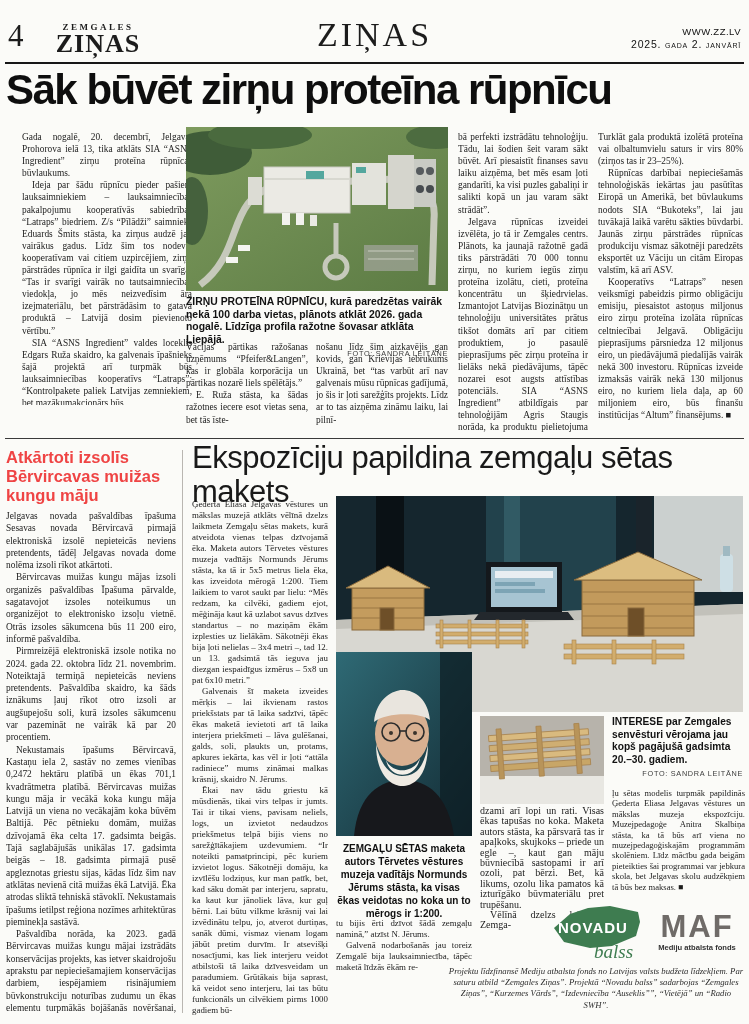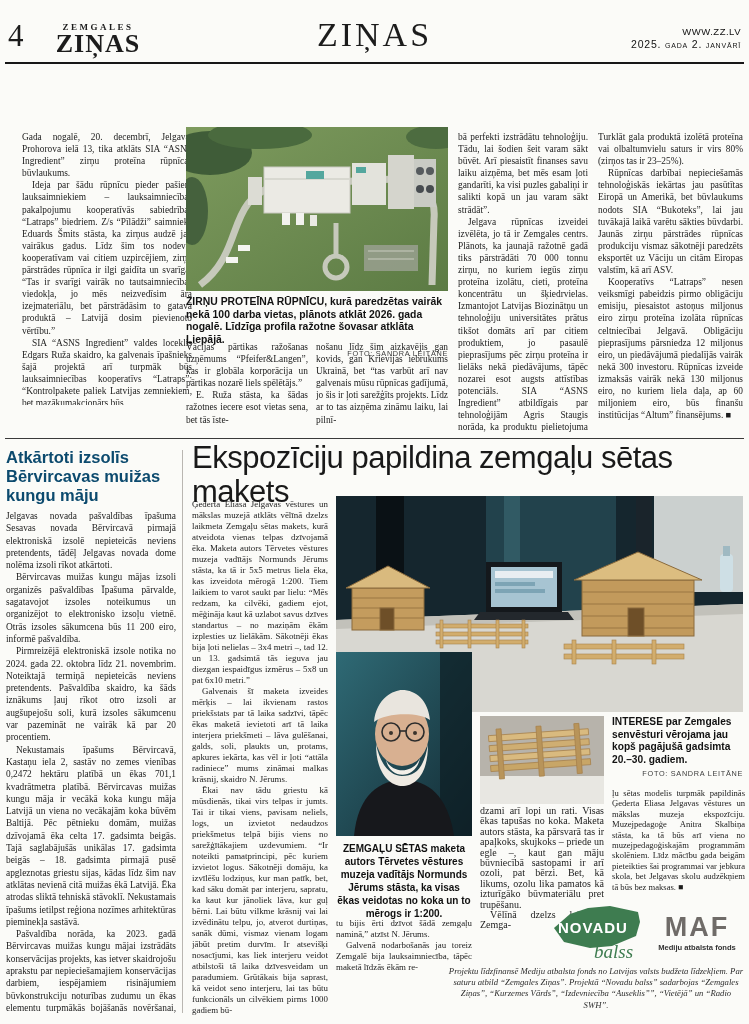--- a/index.html
+++ b/index.html
@@ -31,39 +31,39 @@
   .caption{font-family:"Liberation Sans",sans-serif;font-weight:700;color:#121212;}
   #cap1{left:186px;top:296px;width:262px;font-size:10.4px;line-height:12.6px;}
   .credit{font-weight:400;font-family:"Liberation Sans",sans-serif;font-size:7.3px;
           letter-spacing:.7px;color:#3c3c3c;text-align:right;margin-top:2px;}
   #a1c2{left:186px;top:341px;width:122px;height:93px;}
   #a1c3{left:316px;top:341px;width:132px;height:93px;}
   #a1c4{left:458px;top:131px;width:130px;height:303px;}
   #a1c5{left:598px;top:131px;width:145px;height:303px;}
   
   #atk-title{left:6px;top:448px;width:174px;font-family:"Liberation Sans",sans-serif;
-             font-weight:700;font-size:16.5px;line-height:19px;color:#0c4a6e;}
+             font-weight:700;font-size:16.5px;line-height:19px;color:#ef4444;}
   #atk-body{left:6px;top:510px;width:170px;height:505px;font-size:9.4px;line-height:12.3px;}
   
   #a2-headline{left:192px;top:441px;width:554px;font-family:"Liberation Sans",sans-serif;
                font-weight:400;font-size:31px;line-height:1.1;letter-spacing:-.5px;color:#191919;}
   #a2colA{left:192px;top:499px;width:136px;height:530px;}
   #photo2{left:336px;top:496px;width:407px;height:216px;}
   #portrait{left:336px;top:652px;width:136px;height:184px;}
   #closeup{left:480px;top:716px;width:124px;height:88px;}
   #cap2{left:612px;top:716px;width:131px;font-size:10.2px;line-height:12.6px;}
   #a2colD{left:612px;top:788px;width:133px;height:138px;font-size:8.6px;line-height:10.4px;}
   #zembox{left:336px;top:842px;width:136px;font-family:"Liberation Sans",sans-serif;
           font-weight:700;font-size:10px;line-height:13px;text-align:center;color:#101010;}
   #a2colB{left:336px;top:918px;width:136px;height:110px;}
   #a2colC{left:480px;top:806px;width:124px;height:124px;font-size:10px;line-height:10.4px;}
   
   #novadu{left:550px;top:902px;width:94px;height:66px;}
   #maf{left:652px;top:912px;width:90px;text-align:center;font-family:"Liberation Sans",sans-serif;}
-  .maf-abbr{font-weight:700;font-size:27px;line-height:30px;color:#6f6b68;letter-spacing:2px;}
+  .maf-abbr{font-weight:700;font-size:31px;line-height:30px;color:#6f6b68;letter-spacing:2px;}
   .maf-sub{font-weight:700;font-size:7.6px;color:#333;margin-top:1px;}
   #fineprint{left:448px;top:966px;width:296px;font-style:italic;font-size:8.7px;
              line-height:11.2px;text-align:center;color:#2d2d2d;}
 </style>
 </head>
 <body>
 
 <div class="page">
 
   <div class="abs pagenum">4</div>
@@ -71,20 +71,21 @@
     <span class="logo-top">ZEMGALES</span>
     <span class="logo-bottom">ZIŅAS</span>
   </div>
   <div class="abs section-title">ZIŅAS</div>
   <div class="abs head-right">
     <div>WWW.ZZ.LV</div>
     <div class="date">2025. gada 2. janvārī</div>
   </div>
   <div class="abs header-rule"></div>
 
+  <div class="abs a1-headline">Sāk būvēt zirņu proteīna rūpnīcu</div>
   <div id="a1c1" class="abs col a1c">
       <p class="cont">Gada nogalē, 20. decembrī, Jelgavā, Prohorova ielā 13, tika atklāts SIA “ASNS Ingredient” zirņu proteīna rūpnīcas būvlaukums.</p>
       <p>Ideja par šādu rūpnīcu pieder pašiem lauksaimniekiem – lauksaimniecības pakalpojumu kooperatīvās sabiedrības “Latraps” biedriem. Z/s “Pīlādži” saimnieks Eduards Šmits stāsta, ka zirņus audzē jau vairākus gadus. Līdz šim tos nodevis kooperatīvam vai citiem uzpircējiem, zirņu pārstrādes rūpnīca ir ilgi gaidīta un svarīga: “Tas ir svarīgi vairāk no tautsaimniecības viedokļa, jo mēs neizvedīsim ārā izejmateriālu, bet pārstrādāsim to gatavā produktā – Latvijā dosim pievienoto vērtību.”</p>
       <p>SIA “ASNS Ingredient” valdes loceklis Edgars Ruža skaidro, ka galvenais īpašnieks šajā projektā arī turpmāk būs lauksaimniecības kooperatīvs “Latraps”: “Kontrolpakete paliek Latvijas zemniekiem, bet mazākumakcionārs būs</p>
     </div>
 
   <svg id="photo1" class="abs" viewBox="0 0 262 164" preserveAspectRatio="none">
     <defs>
       <linearGradient id="g1" x1="0" y1="0" x2="1" y2="1">
         <stop offset="0" stop-color="#7e9b5e"></stop>

